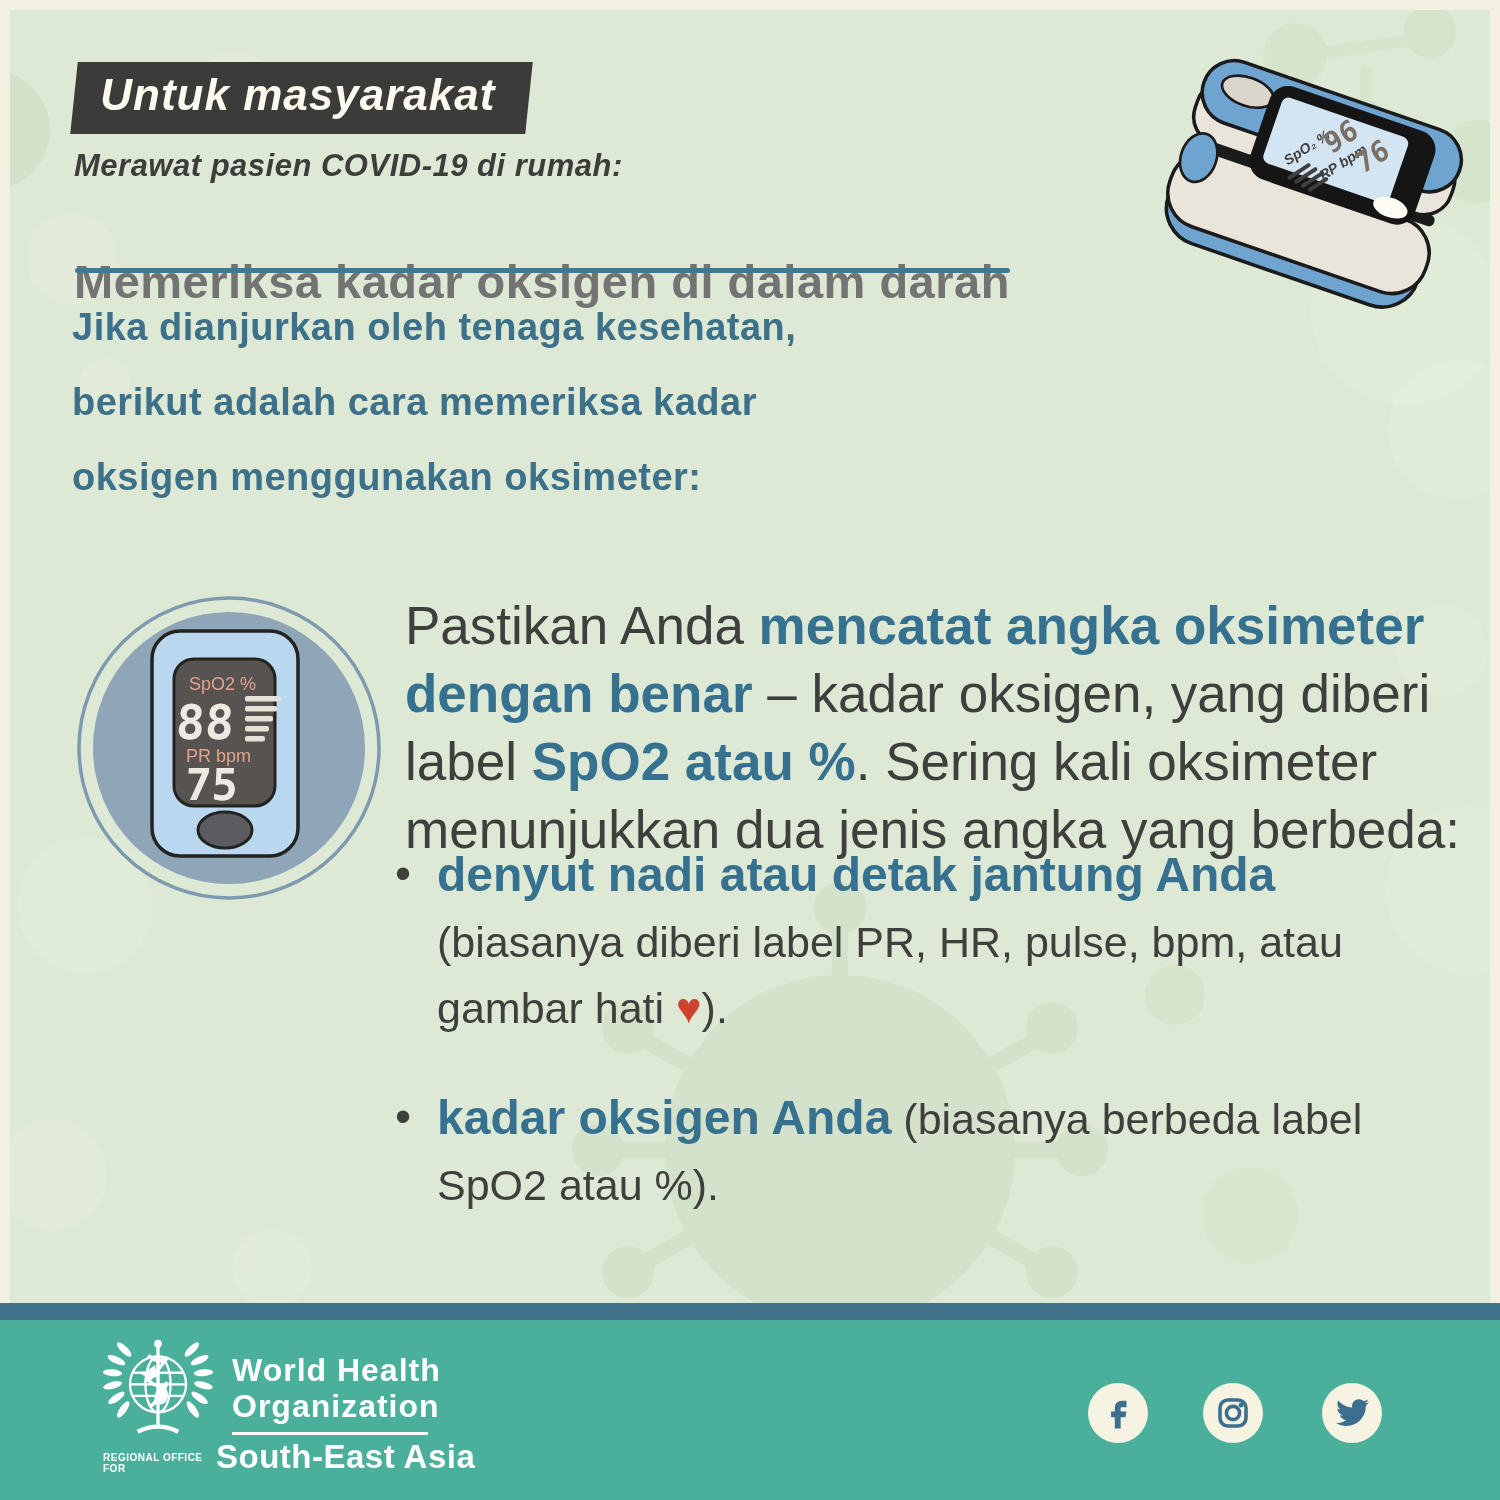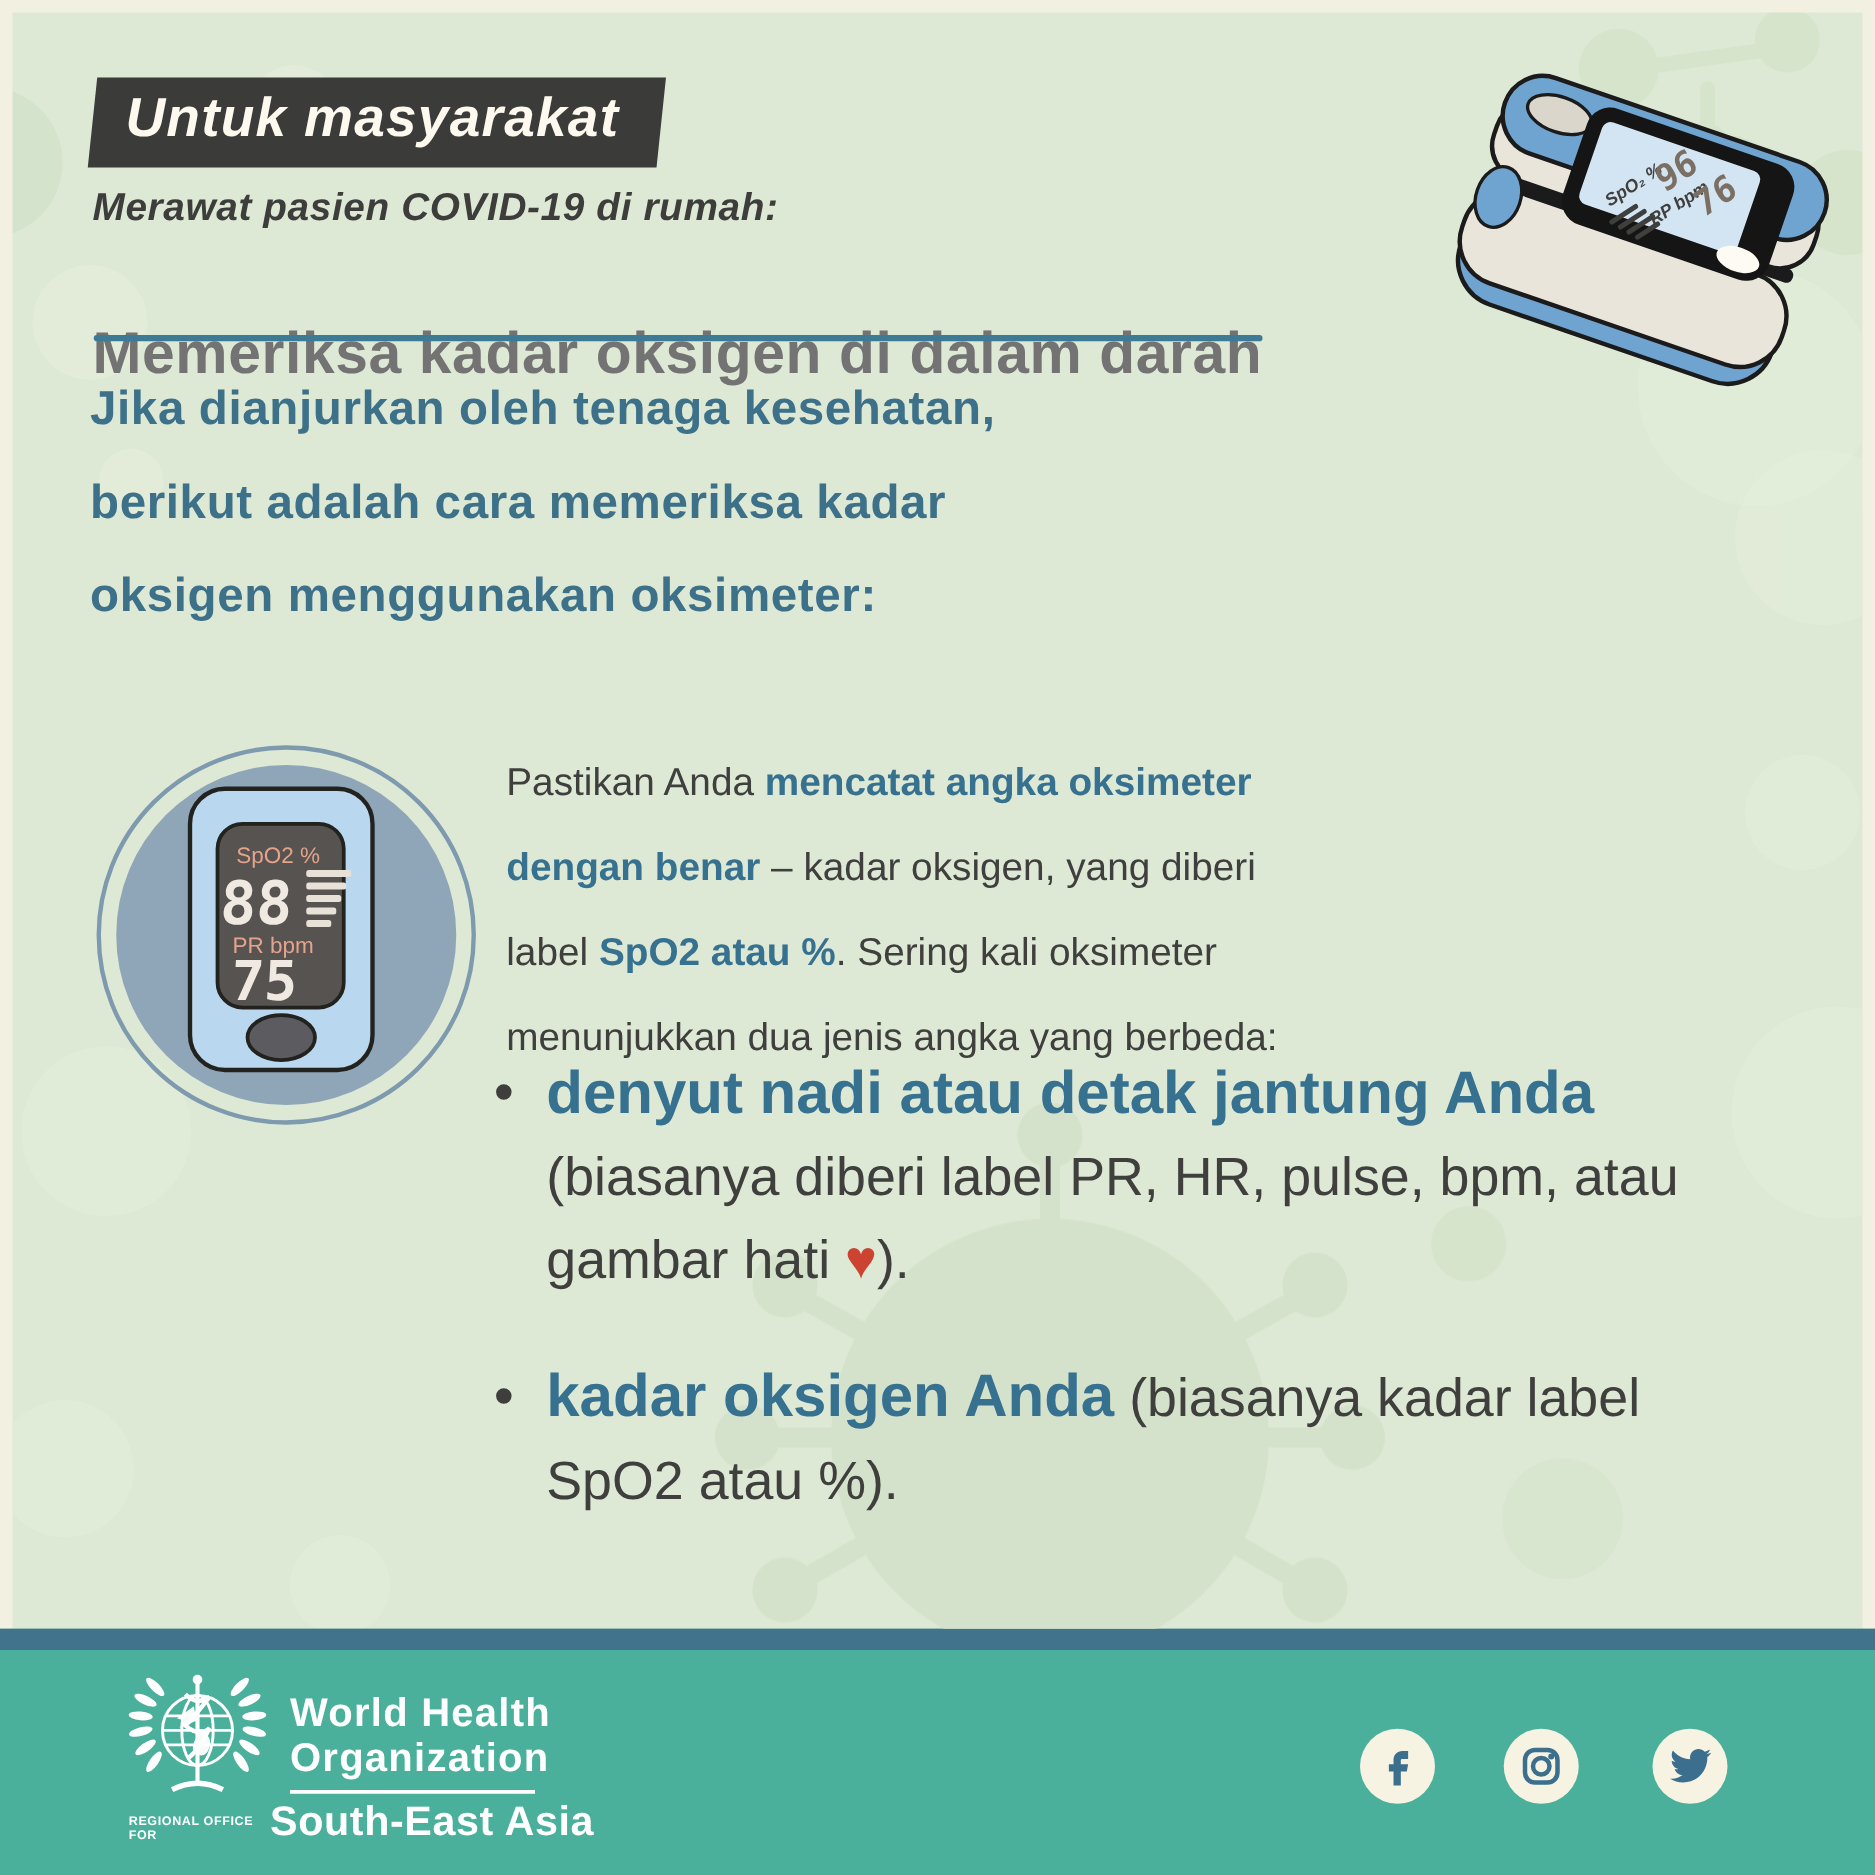--- a/index.html
+++ b/index.html
@@ -17,21 +17,21 @@
   .subtitle{position:absolute;left:64px;top:138px;font-style:italic;font-weight:800;
     font-size:31px;color:#3d3d3b;letter-spacing:.5px;}
   .topic{position:absolute;left:64px;top:196px;font-weight:800;font-size:47px;
     color:#737373;letter-spacing:.5px;margin-top:48px;}
   .divider{position:absolute;left:65px;top:258px;width:935px;height:5px;
     background:#3c7a96;border-radius:3px;}
   .heading{position:absolute;left:62px;top:280px;width:1380px;font-weight:800;
     font-size:38px;line-height:75px;color:#3d7089;letter-spacing:.5px;}
 
   
-  .para{position:absolute;left:395px;top:582px;width:1070px;font-size:31px;
+  .para{position:absolute;left:395px;top:582px;width:1070px;font-size:53px;
     line-height:68px;color:#3f3f3d;}
   .em{color:#377190;font-weight:800;}
   .heart{color:#cc4431;}
   .bullets{position:absolute;left:385px;top:832px;width:1080px;list-style:none;
     margin:0;padding:0;}
   .bullets li{position:relative;padding-left:42px;font-size:43px;line-height:66px;
     color:#3f3f3d;margin-bottom:44px;}
   .bullets li .dot{position:absolute;left:0;top:-2px;font-size:46px;color:#3e3e3c;}
   .bullets li .em{font-size:48px;}
 
@@ -175,21 +175,21 @@
 
     <div class="para"><span>Pastikan Anda </span><span class="em">mencatat angka oksimeter</span><br><span class="em">dengan benar</span><span> –  kadar oksigen, yang diberi</span><br><span>label </span><span class="em">SpO2 atau %</span><span>. Sering kali oksimeter</span><br><span>menunjukkan dua jenis angka yang berbeda:</span></div>
 
     <ul class="bullets">
       <li>
         <span class="dot">•</span>
         <span><span class="em">denyut nadi atau detak jantung Anda</span><br><span>(biasanya diberi label PR, HR, pulse, bpm, atau</span><br><span>gambar hati </span><span class="heart">♥</span><span>).</span></span>
       </li>
       <li>
         <span class="dot">•</span>
-        <span><span class="em">kadar oksigen Anda</span><span> (biasanya kadar label</span><br><span>SpO2 atau %).</span></span>
+        <span><span class="em">kadar oksigen Anda</span><span> (biasanya berbeda label</span><br><span>SpO2 atau %).</span></span>
       </li>
     </ul>
   </div>
 
   <div id="footer">
     <div class="strip"></div>
   </div>
 
   <svg class="who-emblem" viewBox="0 0 120 120">
     <g stroke="#ffffff" fill="none" stroke-width="2.4">

